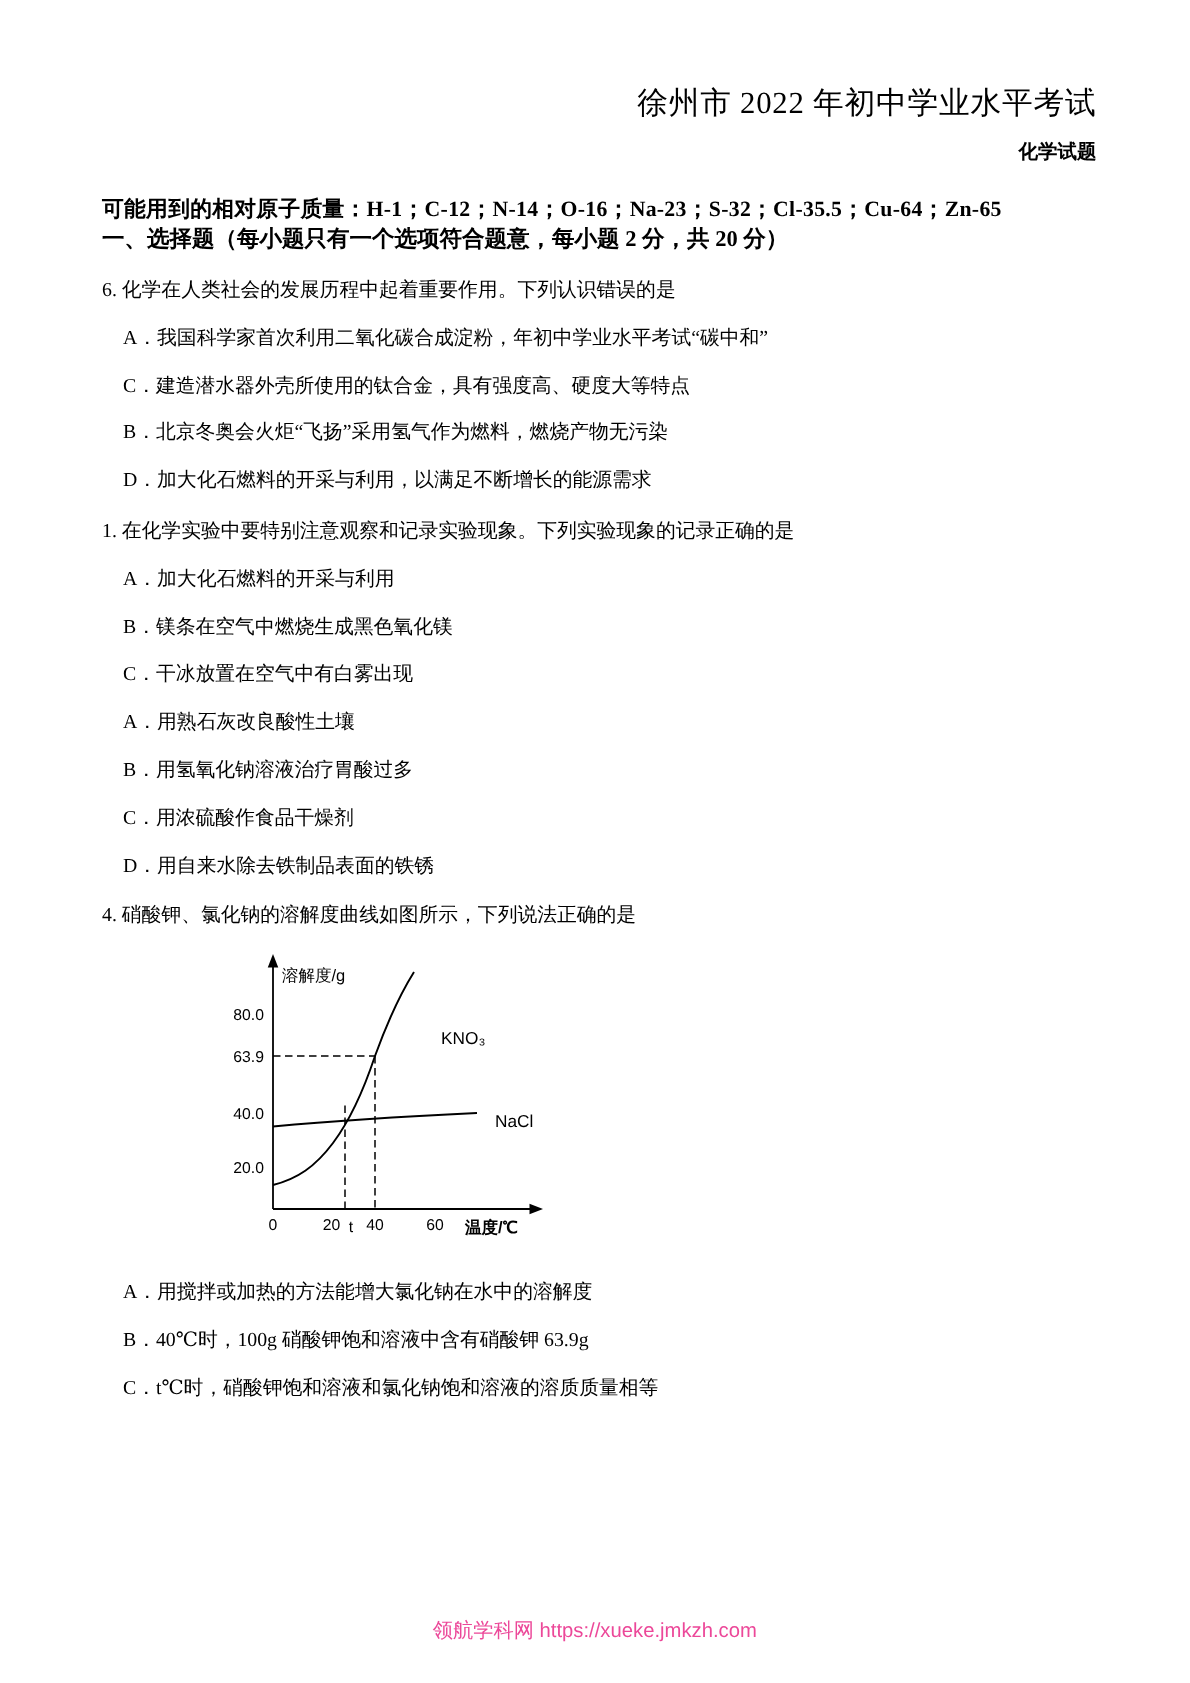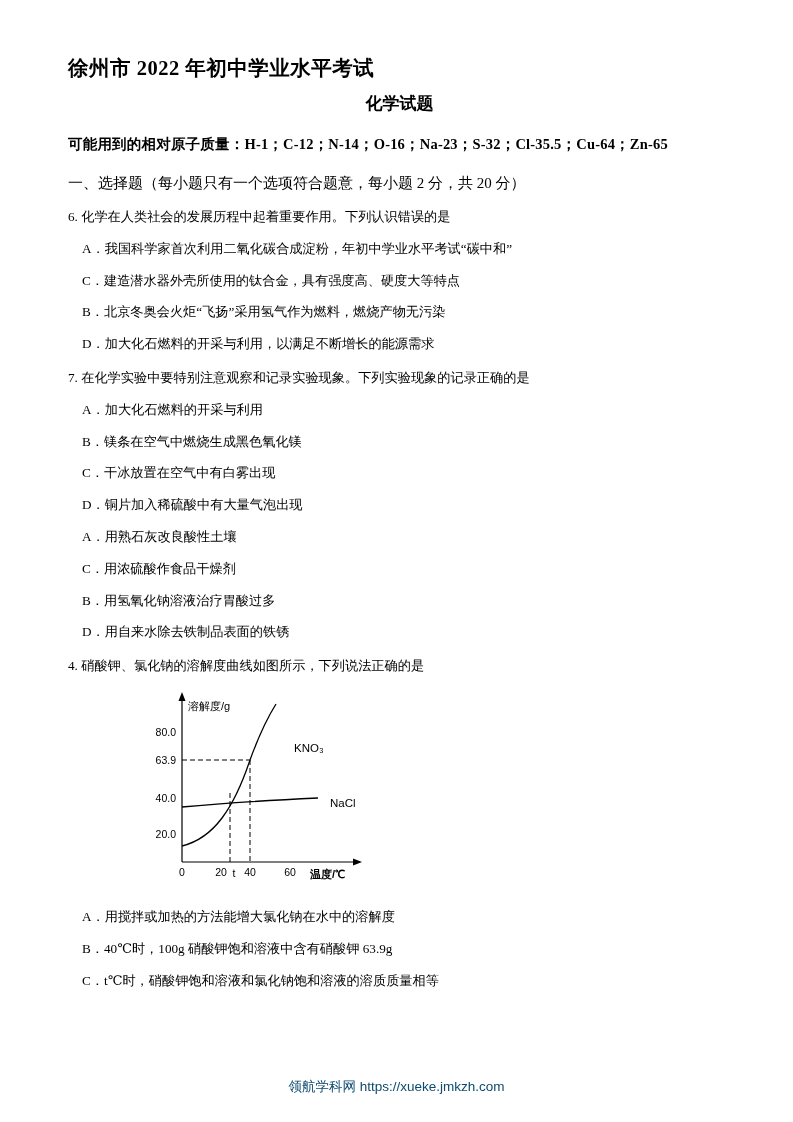--- a/index.html
+++ b/index.html
@@ -17,42 +17,42 @@
   }
   .page {
     position: absolute;
     left: 0; top: 0;
     width: 793px;
     height: 1122px;
     box-sizing: border-box;
     padding: 48px 62px 0 68px;
   }
   .title-main {
-    text-align: left;
+    text-align: right;
     font-size: 20.5px;
-    font-weight: bold;
+    font-weight: normal;
     letter-spacing: 0.5px;
     margin: 6px 0 0 0;
   }
   .title-sub {
-    text-align: center;
-    font-size: 17px;
+    text-align: right;
+    font-size: 13px;
     font-weight: bold;
     margin: 10px 0 0 0;
   }
   .atomic-line {
     font-size: 14.5px;
     font-weight: bold;
     margin: 20px 0 0 0;
     letter-spacing: 0.2px;
   }
   .section-head {
     font-size: 15px;
-    font-weight: normal;
-    margin: 20px 0 0 0;
+    font-weight: bold;
+    margin: 1px 0 0 0;
   }
   .q-stem {
     font-size: 13.2px;
     margin: 14px 0 0 0;
     line-height: 1.5;
   }
   .q-opt {
     font-size: 13.2px;
     margin: 12px 0 0 14px;
     line-height: 1.5;
@@ -63,21 +63,21 @@
     height: 205px;
     position: relative;
   }
   .footer {
     position: absolute;
     left: 0;
     bottom: 26px;
     width: 793px;
     text-align: center;
     font-size: 13.5px;
-    color: #0c4a6e;
+    color: #ec4899;
     font-family: "Liberation Sans", sans-serif;
   }
   svg text {
     font-family: "Liberation Sans", sans-serif;
   }
 </style>
 </head>
 <body>
 
 <div class="page">
@@ -91,31 +91,30 @@
 
   <div>
     <div class="q-stem">6. 化学在人类社会的发展历程中起着重要作用。下列认识错误的是</div>
     <div class="q-opt">A．我国科学家首次利用二氧化碳合成淀粉，年初中学业水平考试“碳中和”</div>
     <div class="q-opt">C．建造潜水器外壳所使用的钛合金，具有强度高、硬度大等特点</div>
     <div class="q-opt">B．北京冬奥会火炬“飞扬”采用氢气作为燃料，燃烧产物无污染</div>
     <div class="q-opt">D．加大化石燃料的开采与利用，以满足不断增长的能源需求</div>
   </div>
 
   <div>
-    <div class="q-stem">7. 在化学实验中要特别注意观察和记录实验现象。下列实验现象的记录正确的是</div>
+    <div class="q-stem">1. 在化学实验中要特别注意观察和记录实验现象。下列实验现象的记录正确的是</div>
     <div class="q-opt">A．加大化石燃料的开采与利用</div>
     <div class="q-opt">B．镁条在空气中燃烧生成黑色氧化镁</div>
     <div class="q-opt">C．干冰放置在空气中有白雾出现</div>
-    <div class="q-opt">D．铜片加入稀硫酸中有大量气泡出现</div>
   </div>
 
   <div>
     <div class="q-opt">A．用熟石灰改良酸性土壤</div>
+    <div class="q-opt">B．用氢氧化钠溶液治疗胃酸过多</div>
     <div class="q-opt">C．用浓硫酸作食品干燥剂</div>
-    <div class="q-opt">B．用氢氧化钠溶液治疗胃酸过多</div>
     <div class="q-opt">D．用自来水除去铁制品表面的铁锈</div>
   </div>
 
   <div>
     <div class="q-stem">4. 硝酸钾、氯化钠的溶解度曲线如图所示，下列说法正确的是</div>
 
     <div class="chart-wrap">
       <svg width="330" height="205" viewBox="0 0 330 205">
 
         <line x1="88" y1="8" x2="88" y2="172" stroke="#000" stroke-width="1.2"></line>

